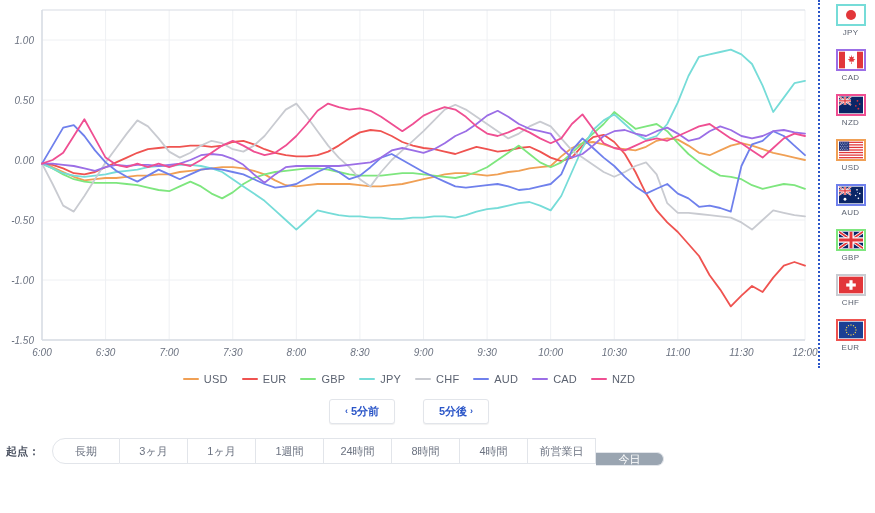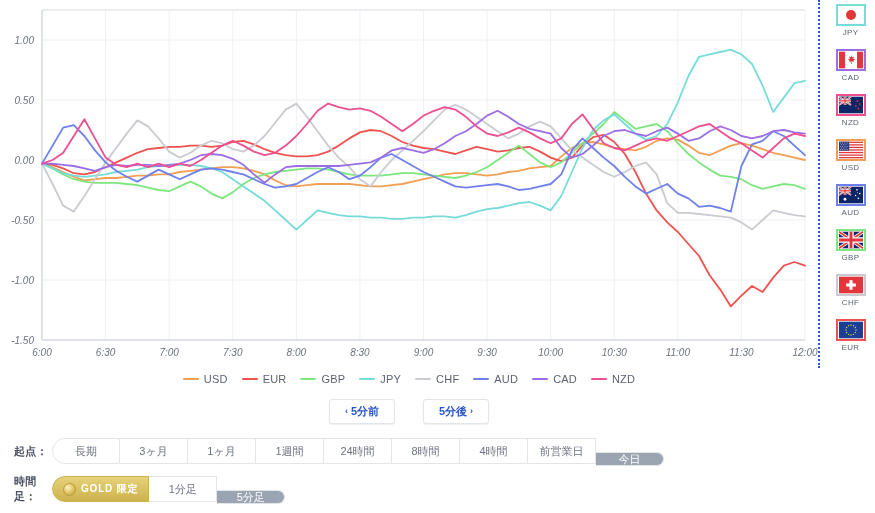--- a/index.html
+++ b/index.html
@@ -64,21 +64,21 @@
     cursor: pointer; padding: 0 9px;
   }
   .nav-btn .chev { font-size: 9px; }
 
   
   .sel-row { position: absolute; left: 0; display: flex; align-items: center; }
   #row-period { top: 437px; height: 28px; }
   #row-timeframe { top: 475px; height: 28px; }
 
   .row-label {
-    width: 52px; padding-left: 14px;
+    width: 52px; padding-left: 6px;
     font-size: 11px; font-weight: bold; color: #4a5160; letter-spacing: .3px;
   }
   .seg-group { display: flex; align-items: stretch; height: 26px; }
   .seg {
     min-width: 68px; padding: 6px 10px;
     display: flex; align-items: center; justify-content: center;
     font-size: 11px; color: #6b7280;
     background: #fff;
     border-top: 1px solid #e2e5ea; border-bottom: 1px solid #e2e5ea;
     border-right: 1px solid #e2e5ea;
@@ -380,29 +380,14 @@
         </div>
         <div class="seg">
           <span>前営業日</span>
         </div>
         <div class="seg active">
           <span>今日</span>
         </div>
       </div>
   </div>
 
-  <div class="sel-row" id="row-timeframe">
-    <div class="row-label">時間足：</div>
-    <div class="seg-group tf-group" id="tf-group">
-      <div class="seg gold">
-        <span class="gold-coin"></span>
-        <span>GOLD 限定</span>
-      </div>
-    <div class="seg">
-          <span>1分足</span>
-        </div>
-        <div class="seg active">
-          <span>5分足</span>
-        </div>
-      </div>
-  </div>
 
 </div>
 
 </body></html>

